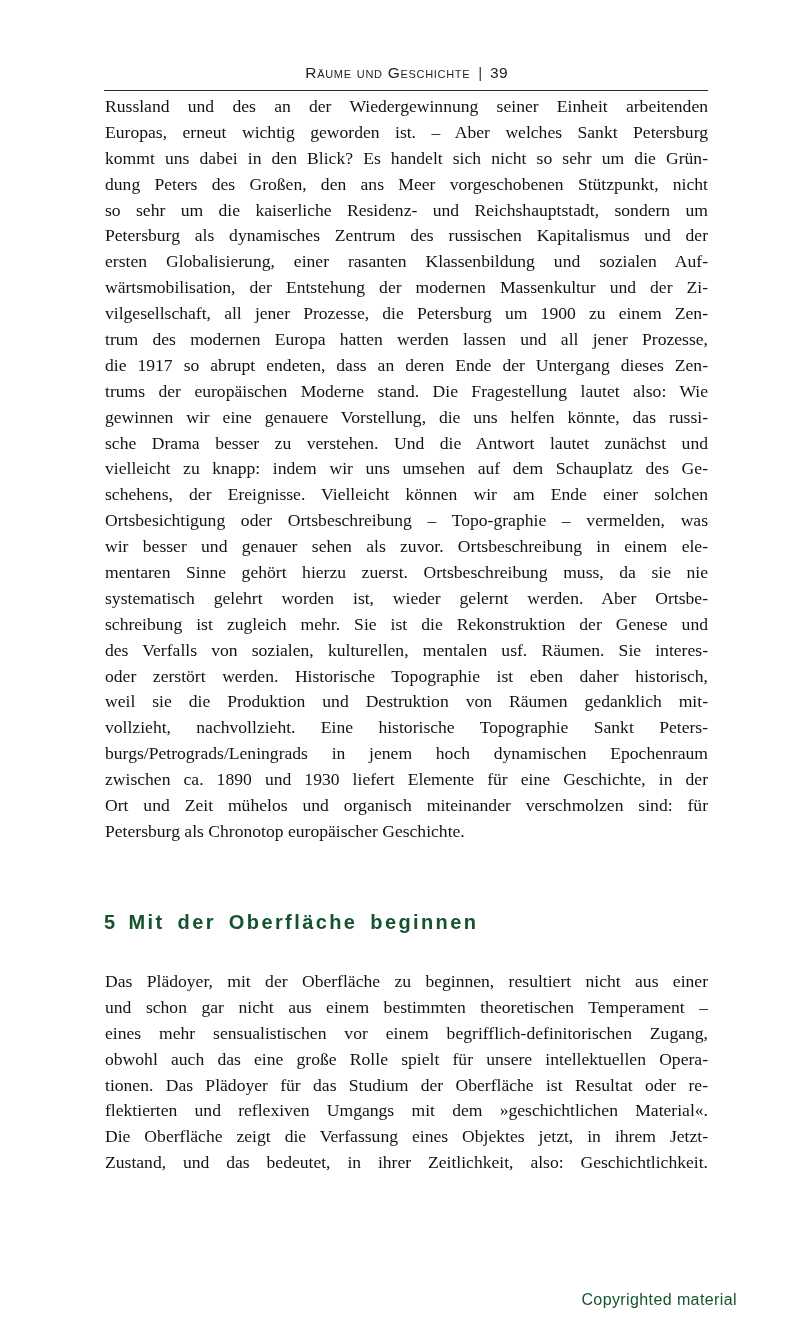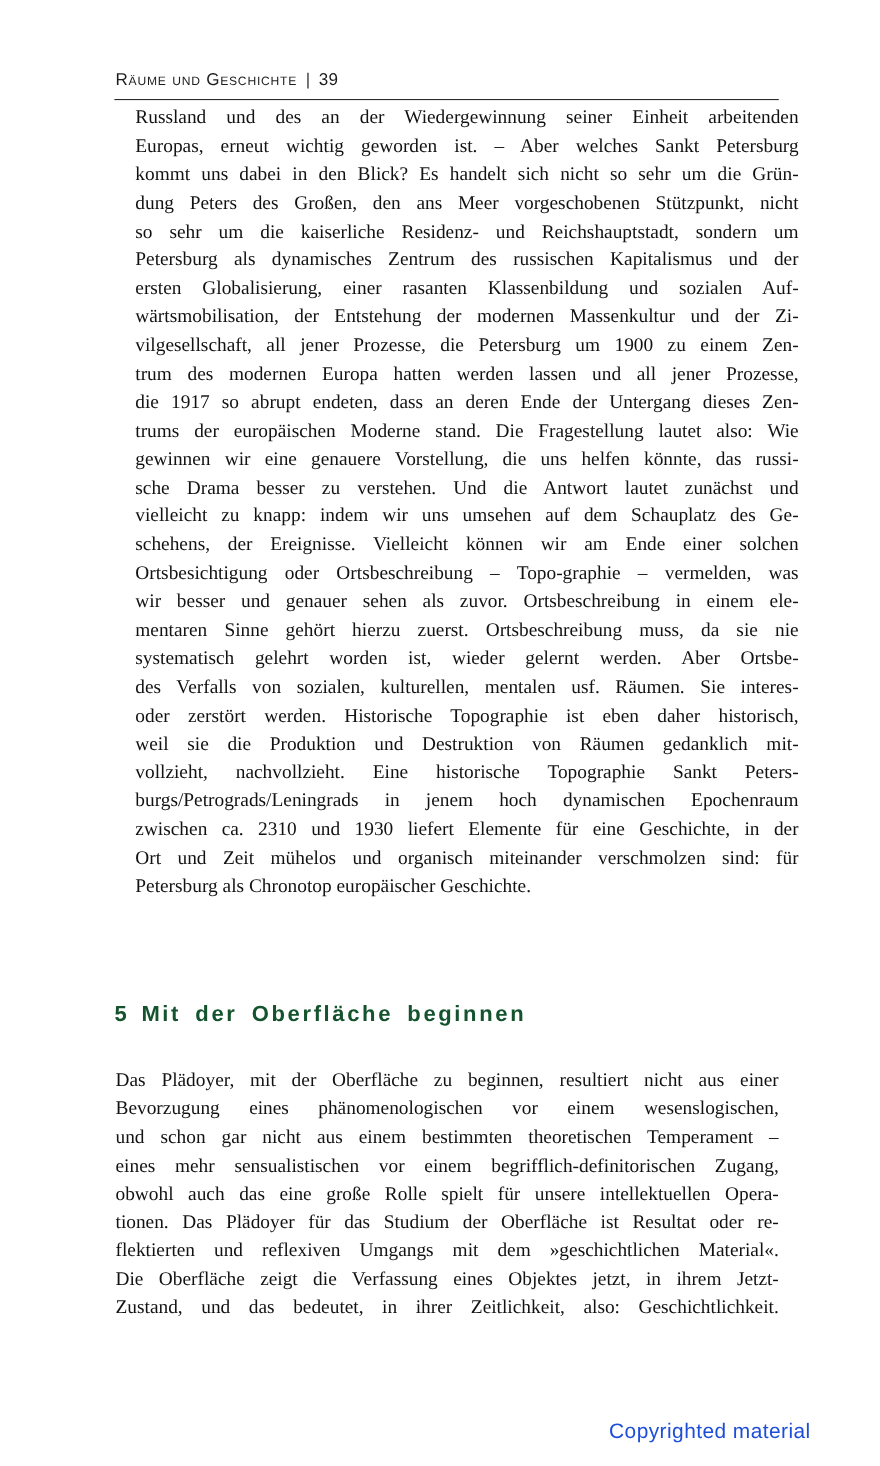--- a/index.html
+++ b/index.html
@@ -11,21 +11,21 @@
     font-family: "Liberation Serif", serif;
     color: #121212;
     overflow: hidden;
   }
   
   .header {
     position: absolute;
     top: 62px;
     left: 105px;
     width: 603px;
-    text-align: left;
+    text-align: center;
     font-family: "Liberation Sans", sans-serif;
     font-size: 15.5px;
     line-height: 22px;
     letter-spacing: 0.7px;
     color: #1c1c1c;
     white-space: nowrap;
   }
   .header-title { font-variant: small-caps; }
   .header-sep { color: #3a3a3a; margin: 0 7px 0 8px; font-weight: 300; }
   .header-page { letter-spacing: 0.2px; }
@@ -44,21 +44,21 @@
     width: 603px;
     font-size: 17.6px;
     line-height: 25.9px;
   }
   .para .line {
     text-align: justify;
     text-align-last: justify;
     height: 25.9px;
     overflow: hidden;
   }
-  .para1 { top: 94px; margin-left: 18px; }
+  .para1 { top: 94px; }
   .para1 .line:last-child { text-align-last: left; }
   .para2 { top: 969px; }
   
   .heading {
     position: absolute;
     top: 911px;
     left: 104px;
     width: 603px;
     margin: 0;
     font-family: "Liberation Sans", sans-serif;
@@ -69,23 +69,23 @@
     color: #14532d;
     white-space: nowrap;
   }
   .heading-number { margin-right: 11px; }
   
   .watermark {
     position: absolute;
     top: 1291px;
     right: 63px;
     font-family: "Liberation Sans", sans-serif;
-    font-size: 19px;
+    font-size: 16px;
     letter-spacing: 0.4px;
-    color: #1d4ed8;
+    color: #14532d;
   }
 </style>
 </head>
 <body>
 
 <div class="page">
 
   <div class="header">
     <span class="header-title">Räume und Geschichte</span><span class="header-sep">|</span><span class="header-page">39</span>
   </div>
@@ -106,37 +106,37 @@
       <div class="line">die 1917 so abrupt endeten, dass an deren Ende der Untergang dieses Zen-</div>
       <div class="line">trums der europäischen Moderne stand. Die Fragestellung lautet also: Wie</div>
       <div class="line">gewinnen wir eine genauere Vorstellung, die uns helfen könnte, das russi-</div>
       <div class="line">sche Drama besser zu verstehen. Und die Antwort lautet zunächst und</div>
       <div class="line">vielleicht zu knapp: indem wir uns umsehen auf dem Schauplatz des Ge-</div>
       <div class="line">schehens, der Ereignisse. Vielleicht können wir am Ende einer solchen</div>
       <div class="line">Ortsbesichtigung oder Ortsbeschreibung – Topo-graphie – vermelden, was</div>
       <div class="line">wir besser und genauer sehen als zuvor. Ortsbeschreibung in einem ele-</div>
       <div class="line">mentaren Sinne gehört hierzu zuerst. Ortsbeschreibung muss, da sie nie</div>
       <div class="line">systematisch gelehrt worden ist, wieder gelernt werden. Aber Ortsbe-</div>
+      <div class="line">schreibung ist zugleich mehr. Sie ist die Rekonstruktion der Genese und</div>
       <div class="line">des Verfalls von sozialen, kulturellen, mentalen usf. Räumen. Sie interes-</div>
       <div class="line">oder zerstört werden. Historische Topographie ist eben daher historisch,</div>
       <div class="line">weil sie die Produktion und Destruktion von Räumen gedanklich mit-</div>
       <div class="line">vollzieht, nachvollzieht. Eine historische Topographie Sankt Peters-</div>
       <div class="line">burgs/Petrograds/Leningrads in jenem hoch dynamischen Epochenraum</div>
-      <div class="line">zwischen ca. 2310 und 1930 liefert Elemente für eine Geschichte, in der</div>
+      <div class="line">zwischen ca. 1890 und 1930 liefert Elemente für eine Geschichte, in der</div>
       <div class="line">Ort und Zeit mühelos und organisch miteinander verschmolzen sind: für</div>
       <div class="line">Petersburg als Chronotop europäischer Geschichte.</div>
     </div>
 
   <h2 class="heading">
     <span class="heading-number">5</span><span class="heading-title">Mit der Oberfläche beginnen</span>
   </h2>
 
   <div class="para para2">
       <div class="line">Das Plädoyer, mit der Oberfläche zu beginnen, resultiert nicht aus einer</div>
-      <div class="line">Bevorzugung eines phänomenologischen vor einem wesenslogischen,</div>
       <div class="line">und schon gar nicht aus einem bestimmten theoretischen Temperament –</div>
       <div class="line">eines mehr sensualistischen vor einem begrifflich-definitorischen Zugang,</div>
       <div class="line">obwohl auch das eine große Rolle spielt für unsere intellektuellen Opera-</div>
       <div class="line">tionen. Das Plädoyer für das Studium der Oberfläche ist Resultat oder re-</div>
       <div class="line">flektierten und reflexiven Umgangs mit dem »geschichtlichen Material«.</div>
       <div class="line">Die Oberfläche zeigt die Verfassung eines Objektes jetzt, in ihrem Jetzt-</div>
       <div class="line">Zustand, und das bedeutet, in ihrer Zeitlichkeit, also: Geschichtlichkeit.</div>
     </div>
 
   <div class="watermark">Copyrighted material</div>

